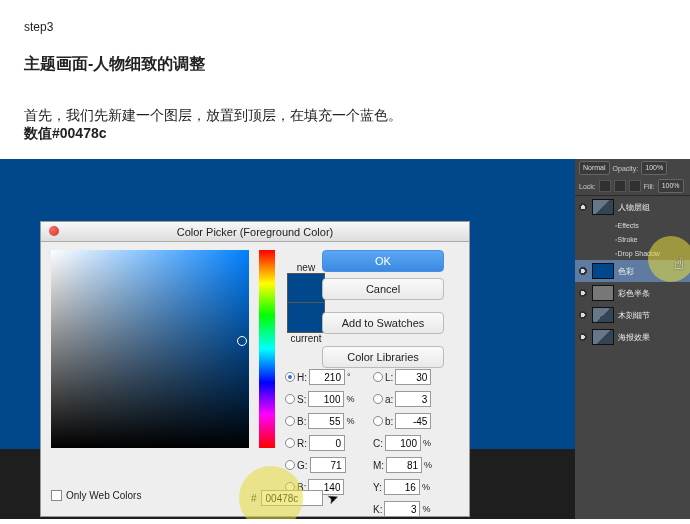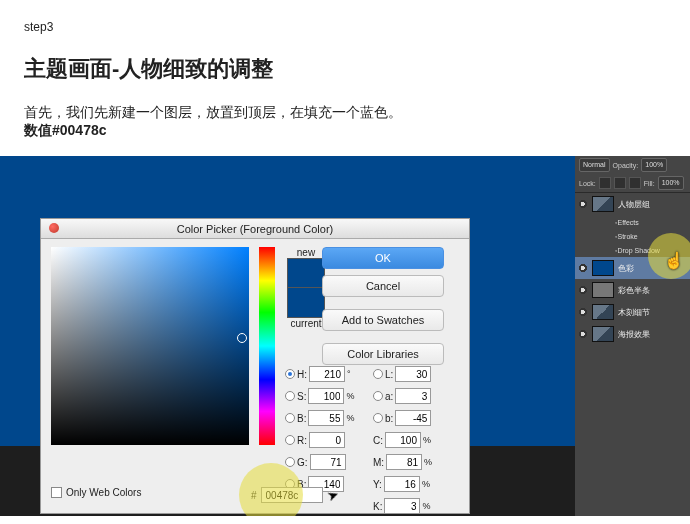--- a/index.html
+++ b/index.html
@@ -1,19 +1,19 @@
 <!DOCTYPE html>
 <html><head>
 <meta charset="utf-8">
 <style>
   * { box-sizing: border-box; margin: 0; padding: 0; }
   body { font-family: "Microsoft YaHei", Arial, sans-serif; width: 690px; background: #fff; color: #222; }
   .article { padding: 20px 24px 0 24px; }
   .step-label { font-size: 12px; font-weight: normal; margin-bottom: 20px; }
-  .title { font-size: 22px; font-weight: bold; margin-bottom: 20px; }
+  .title { font-size: 16px; font-weight: bold; margin-bottom: 32px; }
   .paragraph { font-size: 14px; margin-bottom: 0; }
   .value-line { font-size: 14px; font-weight: bold; margin-bottom: 16px; }
 
   .screenshot { position: relative; width: 690px; height: 360px; background: #2b2b2b; overflow: hidden; }
   .canvas-bg { position: absolute; left: 0; top: 0; width: 575px; height: 290px; background: #00478c; }
   .canvas-dark { position: absolute; left: 0; top: 290px; width: 575px; height: 80px; background: #1e1e1e; }
 
   
   .layers-panel { position: absolute; right: 0; top: 0; width: 115px; height: 360px; background: #454545; color: #ddd; font-size: 8px; }
   .lp-row { display: flex; align-items: center; height: 18px; padding: 0 4px; gap: 3px; }
@@ -34,21 +34,21 @@
   .cursor-hand { position: absolute; font-size: 16px; color: #fff; filter: drop-shadow(0 0 1px #000); }
 
   
   .picker { position: absolute; left: 40px; top: 62px; width: 430px; height: 296px; background: #eee; border: 1px solid #999; }
   .picker-title { text-align: center; background: linear-gradient(#f8f8f8,#ddd); height: 20px; line-height: 20px; font-size: 11px; border-bottom: 1px solid #aaa; }
   .picker-dot { position:absolute; left:8px; top:4px; width:10px; height:10px; border-radius:50%; background: radial-gradient(circle at 35% 35%, #ff6b63, #c0392b); }
   .picker-body { position: relative; padding: 10px; }
   .sat-field { position: absolute; left: 10px; top: 8px; width: 198px; height: 198px; background: linear-gradient(to bottom, rgba(0,0,0,0), #000), linear-gradient(to right, #fff, #0080ff); cursor: crosshair; }
   .sat-ring { position:absolute; width:10px; height:10px; border:1px solid #fff; border-radius:50%; }
   .hue-strip { position: absolute; left: 218px; top: 8px; width: 16px; height: 198px; background: linear-gradient(to bottom, #f00 0%, #ff0 17%, #0f0 33%, #0ff 50%, #00f 67%, #f0f 83%, #f00 100%); }
-  .new-old { position: absolute; left: 246px; top: 8px; width: 38px; }
+  .new-old { position: absolute; left: 246px; top: 20px; width: 38px; }
   .no-label { font-size: 10px; text-align: center; color: #222; }
   .swatch { width: 38px; height: 30px; border: 1px solid #555; }
   .buttons { position: absolute; left: 281px; top: 8px; width: 122px; }
   .btn { display:block; width: 100%; height: 22px; margin-bottom: 6px; font-size: 11px; border-radius: 4px; border: 1px solid #4a90e2; background: linear-gradient(#5ba7f5,#3b8ae0); color: #fff; }
   .btn.secondary { background: linear-gradient(#fafafa,#e9e9e9); border: 1px solid #bbb; color: #222; }
   .fields { position: absolute; left: 244px; top: 124px; font-size: 10px; }
   .frow { display: flex; align-items: center; height: 22px; gap: 2px; }
   .frow .cell { display:flex; align-items:center; gap:2px; width: 86px; }
   .frow input[type=text] { width: 36px; height: 16px; border: 1px solid #999; background: #fff; font-size: 10px; text-align: right; padding-right: 3px; }
   .frow .unit { font-size: 9px; }
@@ -101,21 +101,21 @@
       </div>
     <div class="fx-row">
         <span>◦ </span>
         <span>Stroke</span>
       </div>
     <div class="fx-row" style="position:relative;">
       <span>◦ </span>
         <span>Drop Shadow</span>
     </div>
 
-    <div class="layer-row selected" style="position:relative;">
+    <div class="layer-row selected" style="position:relative;font-family:Liberation Mono, monospace;">
       <span class="eye"></span>
       <span class="thumb blue"></span>
       <span class="layer-name">色彩</span>
       <div class="highlight-circle" style="right:-4px; top:-24px;"></div>
       <span class="cursor-hand" style="right:6px; top:-6px;">☝</span>
     </div>
     <div class="layer-row">
       <span class="eye"></span>
       <span class="thumb grey"></span>
       <span class="layer-name">彩色半条</span>

